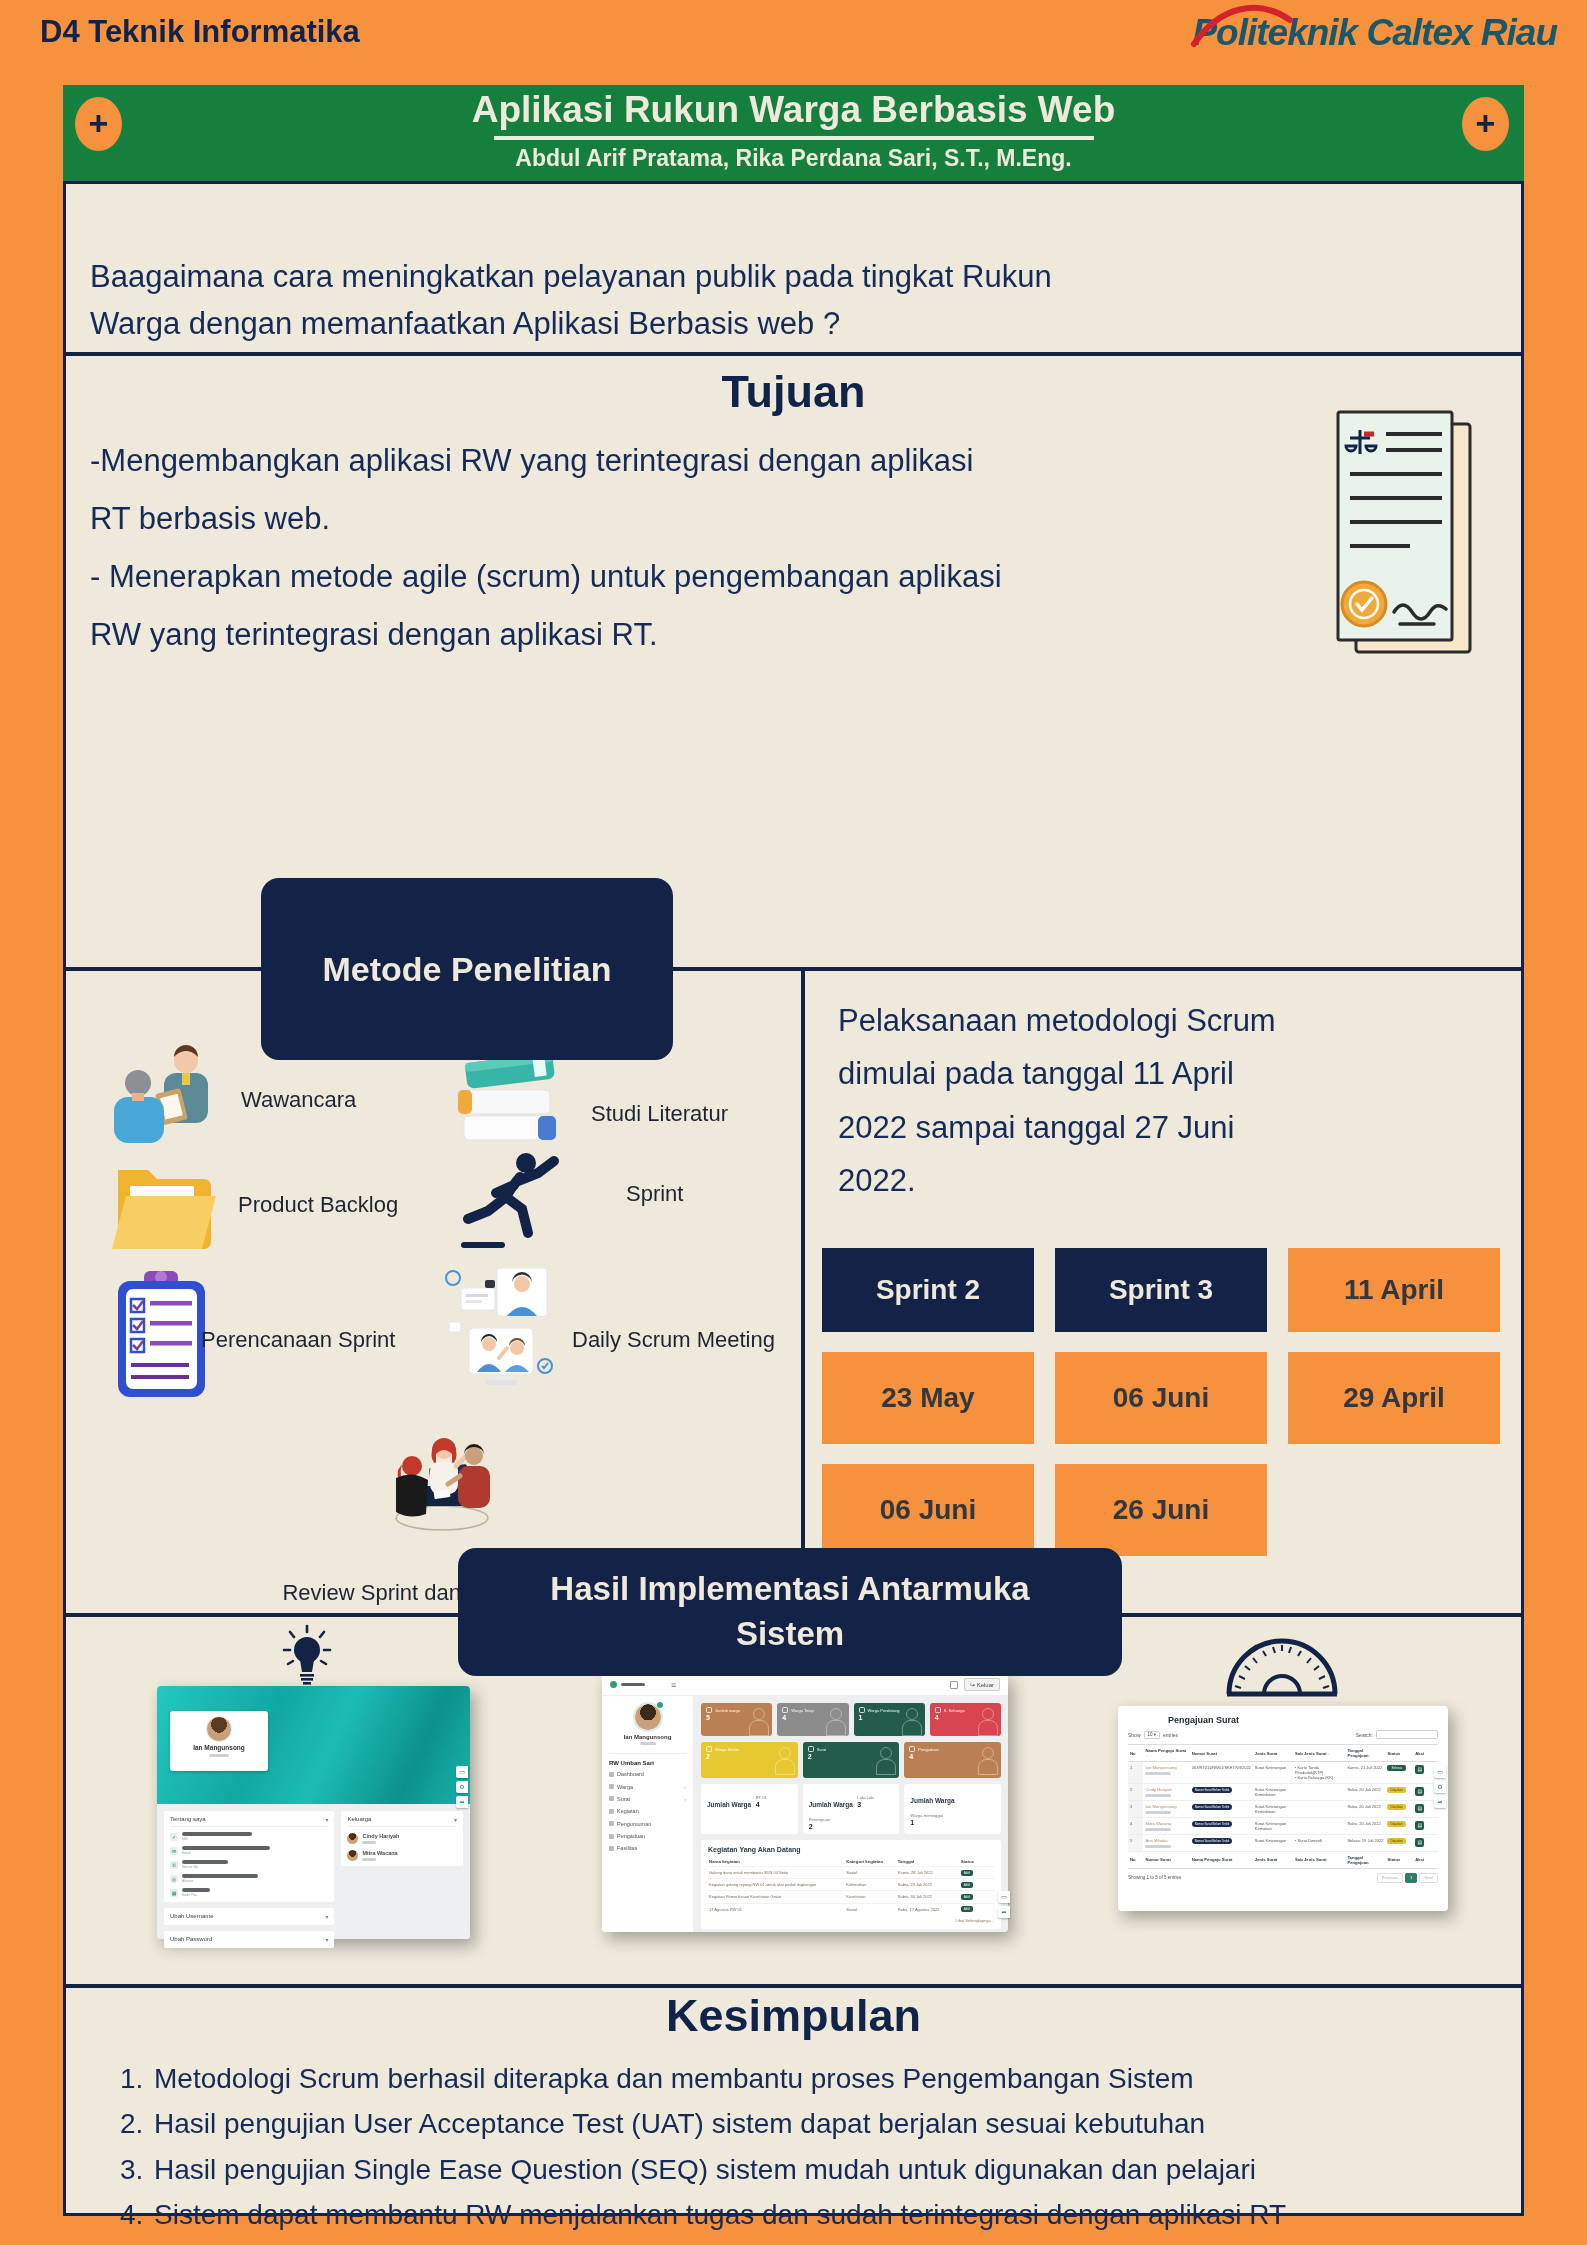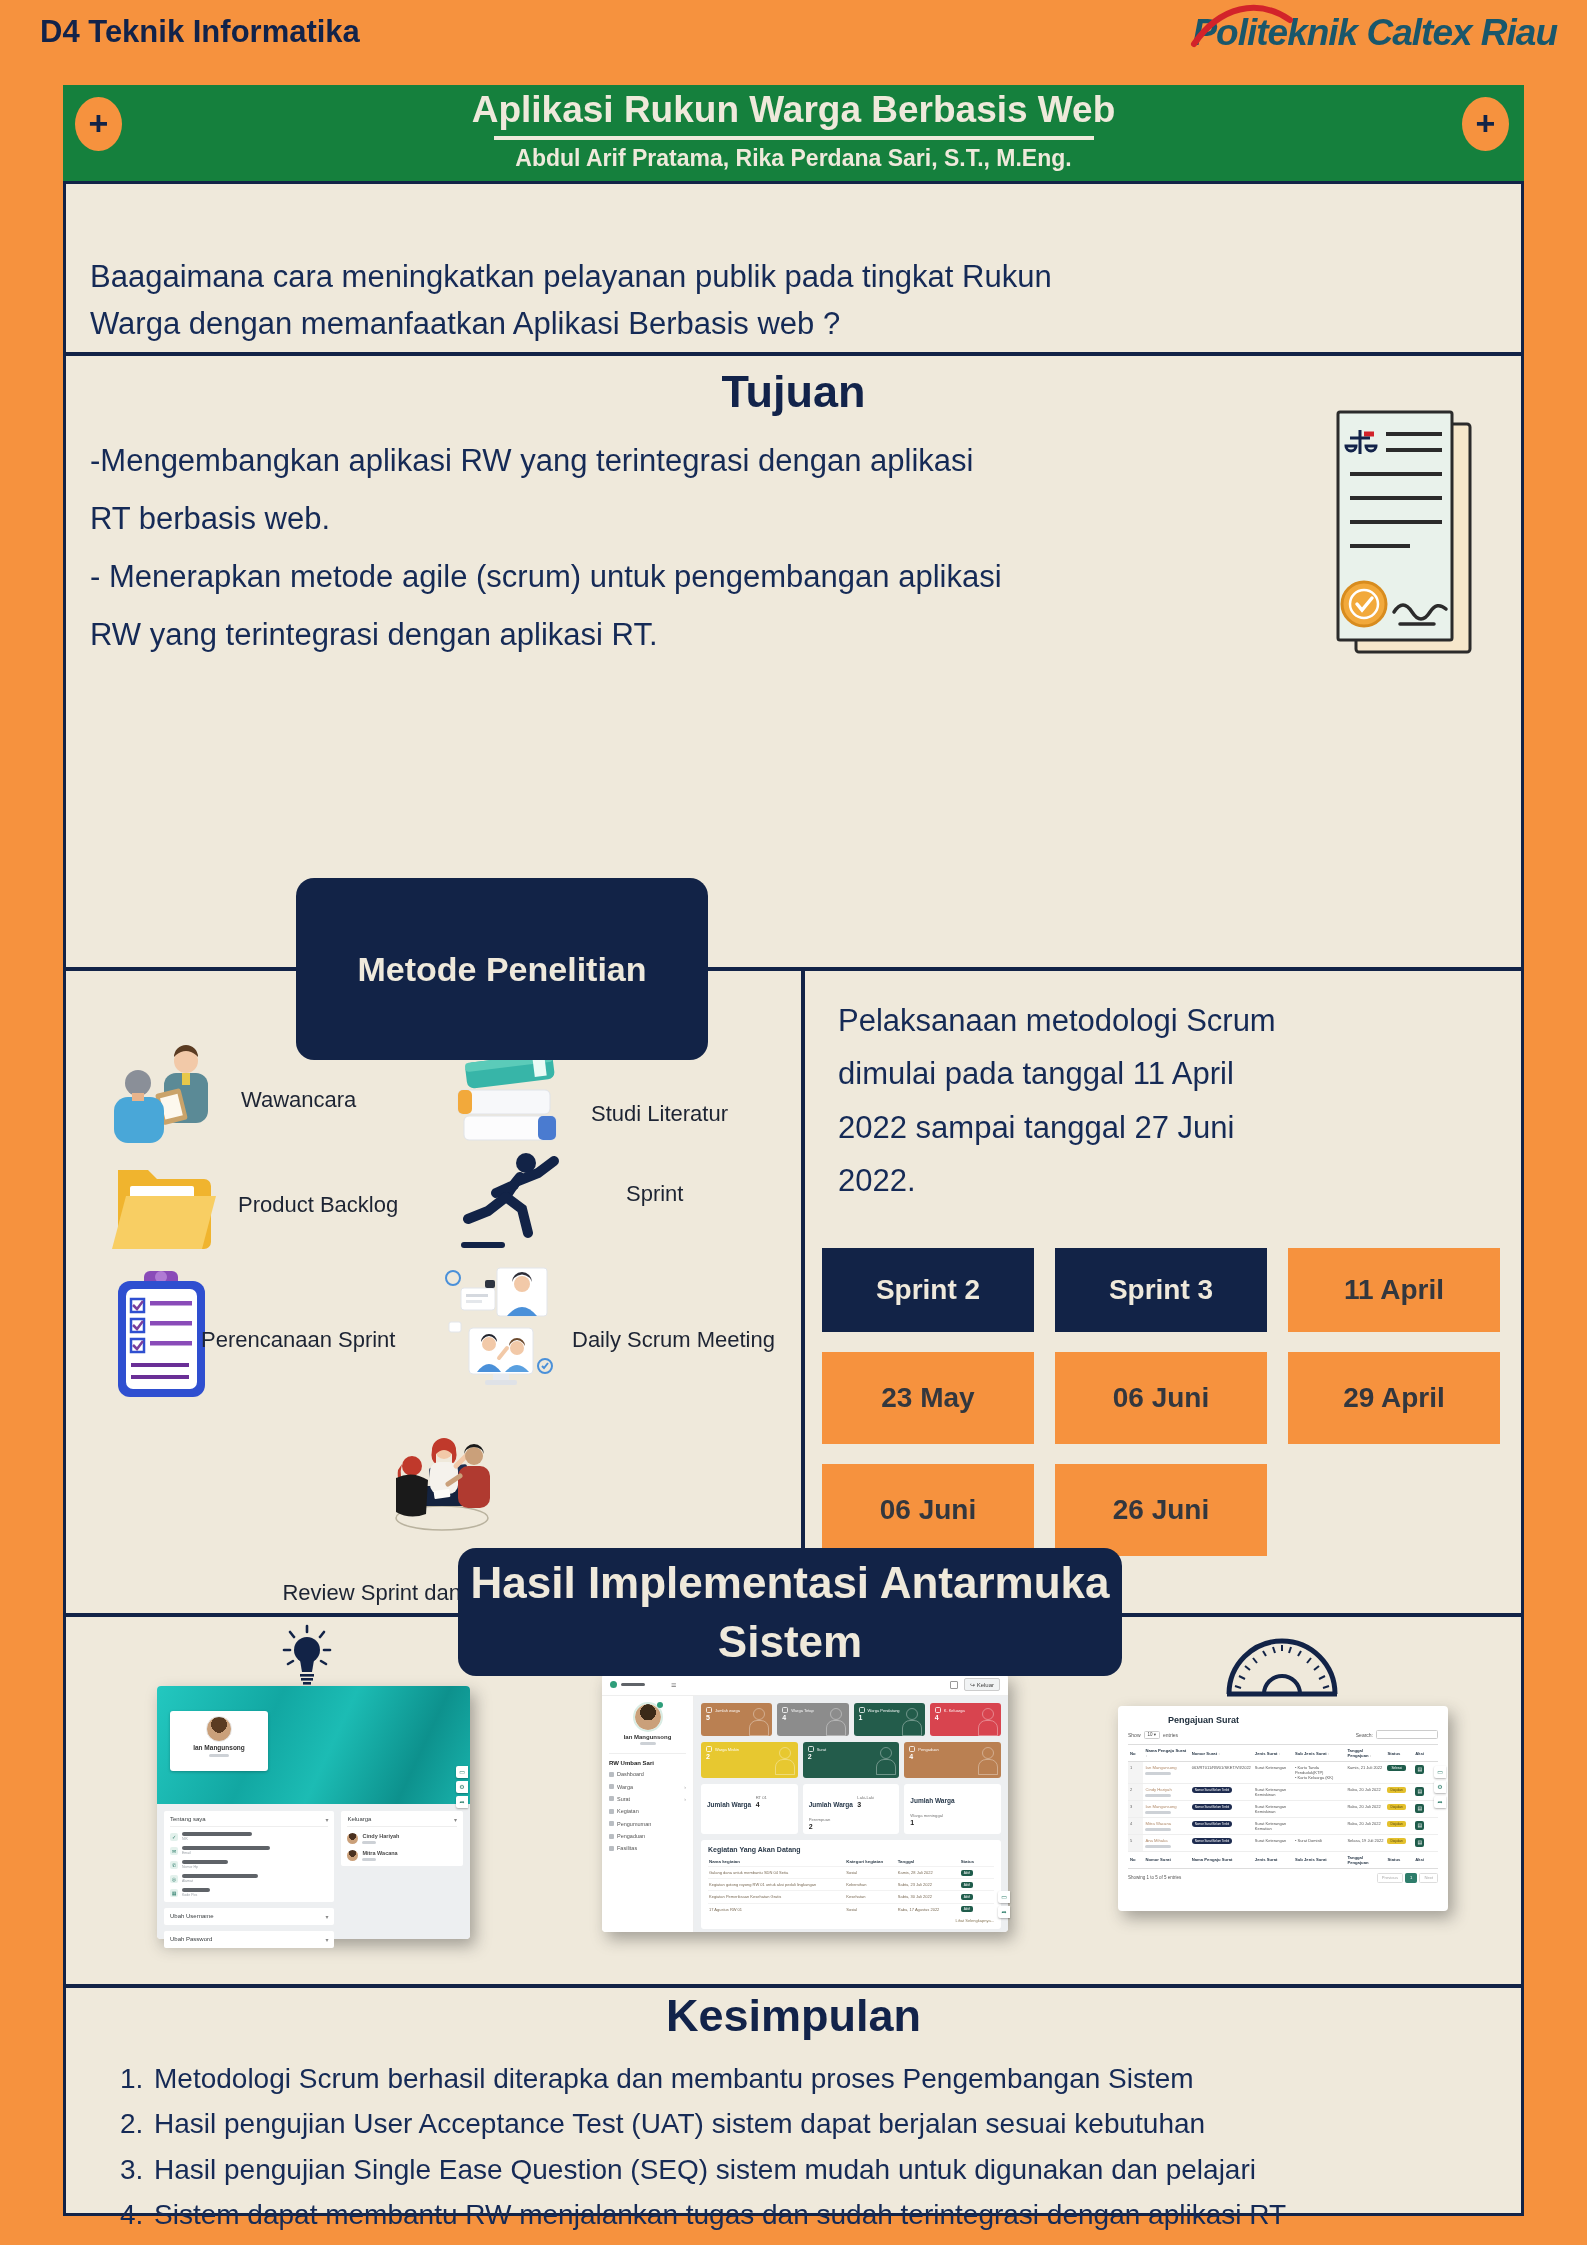--- a/index.html
+++ b/index.html
@@ -173,21 +173,21 @@
       <line x1="20" y1="116" x2="112" y2="116" stroke="#2b2b2b" stroke-width="4"></line>
       <line x1="20" y1="140" x2="80" y2="140" stroke="#2b2b2b" stroke-width="4"></line>
       <circle cx="34" cy="198" r="22" fill="#F2A93B" stroke="#d88c1e" stroke-width="3"></circle>
       <circle cx="34" cy="198" r="14" fill="none" stroke="#fff" stroke-width="2.5"></circle>
       <path d="M27 198 l5 6 l10 -12" fill="none" stroke="#fff" stroke-width="3.5" stroke-linecap="round"></path>
       <path d="M64 206 q9 -14 18 0 q9 14 18 0 q7 -11 16 -3 M70 218 h34" fill="none" stroke="#2b2b2b" stroke-width="3.5" stroke-linecap="round"></path>
     </svg>
     <div class="hline" style="top:783px;"></div>
     <div class="vline"></div>
 
-    <div class="navy-card" style="left:195px; top:694px; width:412px; height:182px; font-size:34px;margin-left:35px;">
+    <div class="navy-card" style="left:195px; top:694px; width:412px; height:182px; font-size:34px;">
       <span>Metode Penelitian</span>
     </div>
 
 
     <svg class="m-icon" style="left:42px; top:855px;" width="118" height="112" viewBox="0 0 118 112">
       <circle cx="78" cy="22" r="12" fill="#f2c9a8"></circle>
       <path d="M66 18 a12 12 0 0 1 24 0 l-2 -2 q-10 -8 -20 0 z" fill="#5a3b22"></path>
       <rect x="56" y="34" width="44" height="50" rx="12" fill="#5b8a96"></rect>
       <rect x="74" y="34" width="8" height="12" fill="#e8c84a"></rect>
       <g transform="rotate(-14 62 66)">
@@ -310,21 +310,21 @@
       <div class="st-cell st-dt">11 April</div>
       <div class="st-cell st-dt">23 May</div>
       <div class="st-cell st-dt">06 Juni</div>
       <div class="st-cell st-dt">29 April</div>
       <div class="st-cell st-dt">06 Juni</div>
       <div class="st-cell st-dt">26 Juni</div>
     </div>
 
     <div class="hline" style="top:1429px;"></div>
 
-    <div class="navy-card" style="left:392px; top:1364px; width:664px; height:128px; font-size:44px; line-height:1.35; z-index:3;">
+    <div class="navy-card" style="left:392px; top:1364px; width:664px; height:128px; font-size:33px; line-height:1.35; z-index:3;">
       <span>Hasil Implementasi Antarmuka
 Sistem</span>
     </div>
 
     <svg class="m-icon" style="left:214px; top:1440px;" width="54" height="68" viewBox="0 0 54 68">
       <circle cx="27" cy="26" r="13" fill="#122347"></circle>
       <polygon points="20,36 34,36 32,48 22,48" fill="#122347"></polygon>
       <rect x="20" y="50" width="14" height="2.6" fill="#122347"></rect>
       <rect x="21" y="54" width="12" height="2.6" fill="#122347"></rect>
       <rect x="23" y="58" width="8" height="2.6" fill="#122347"></rect>

